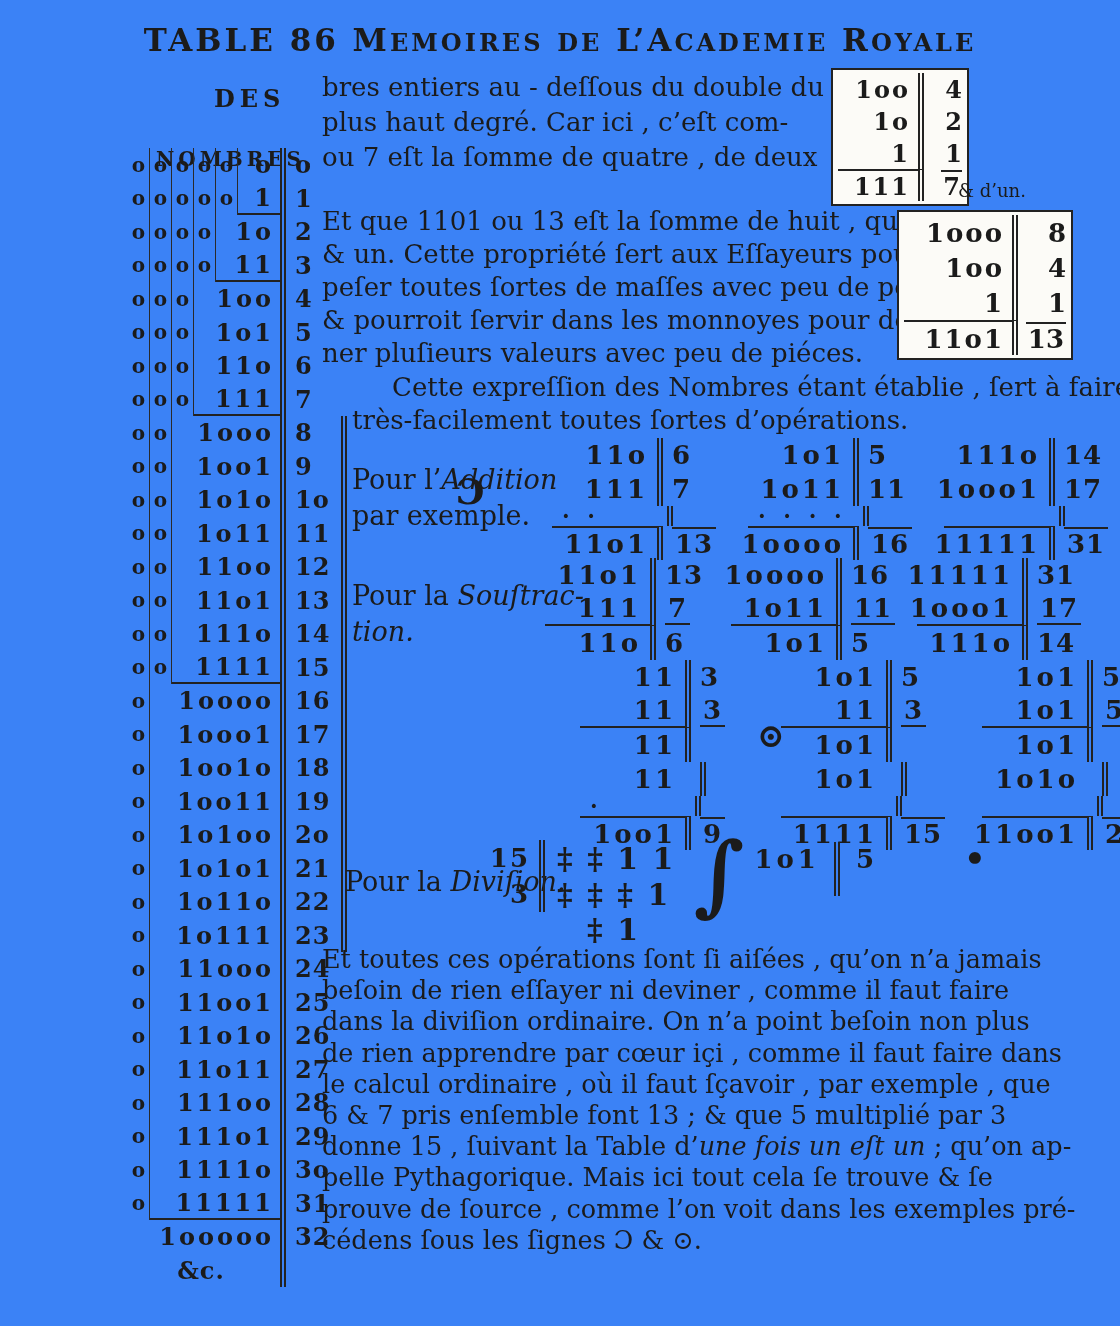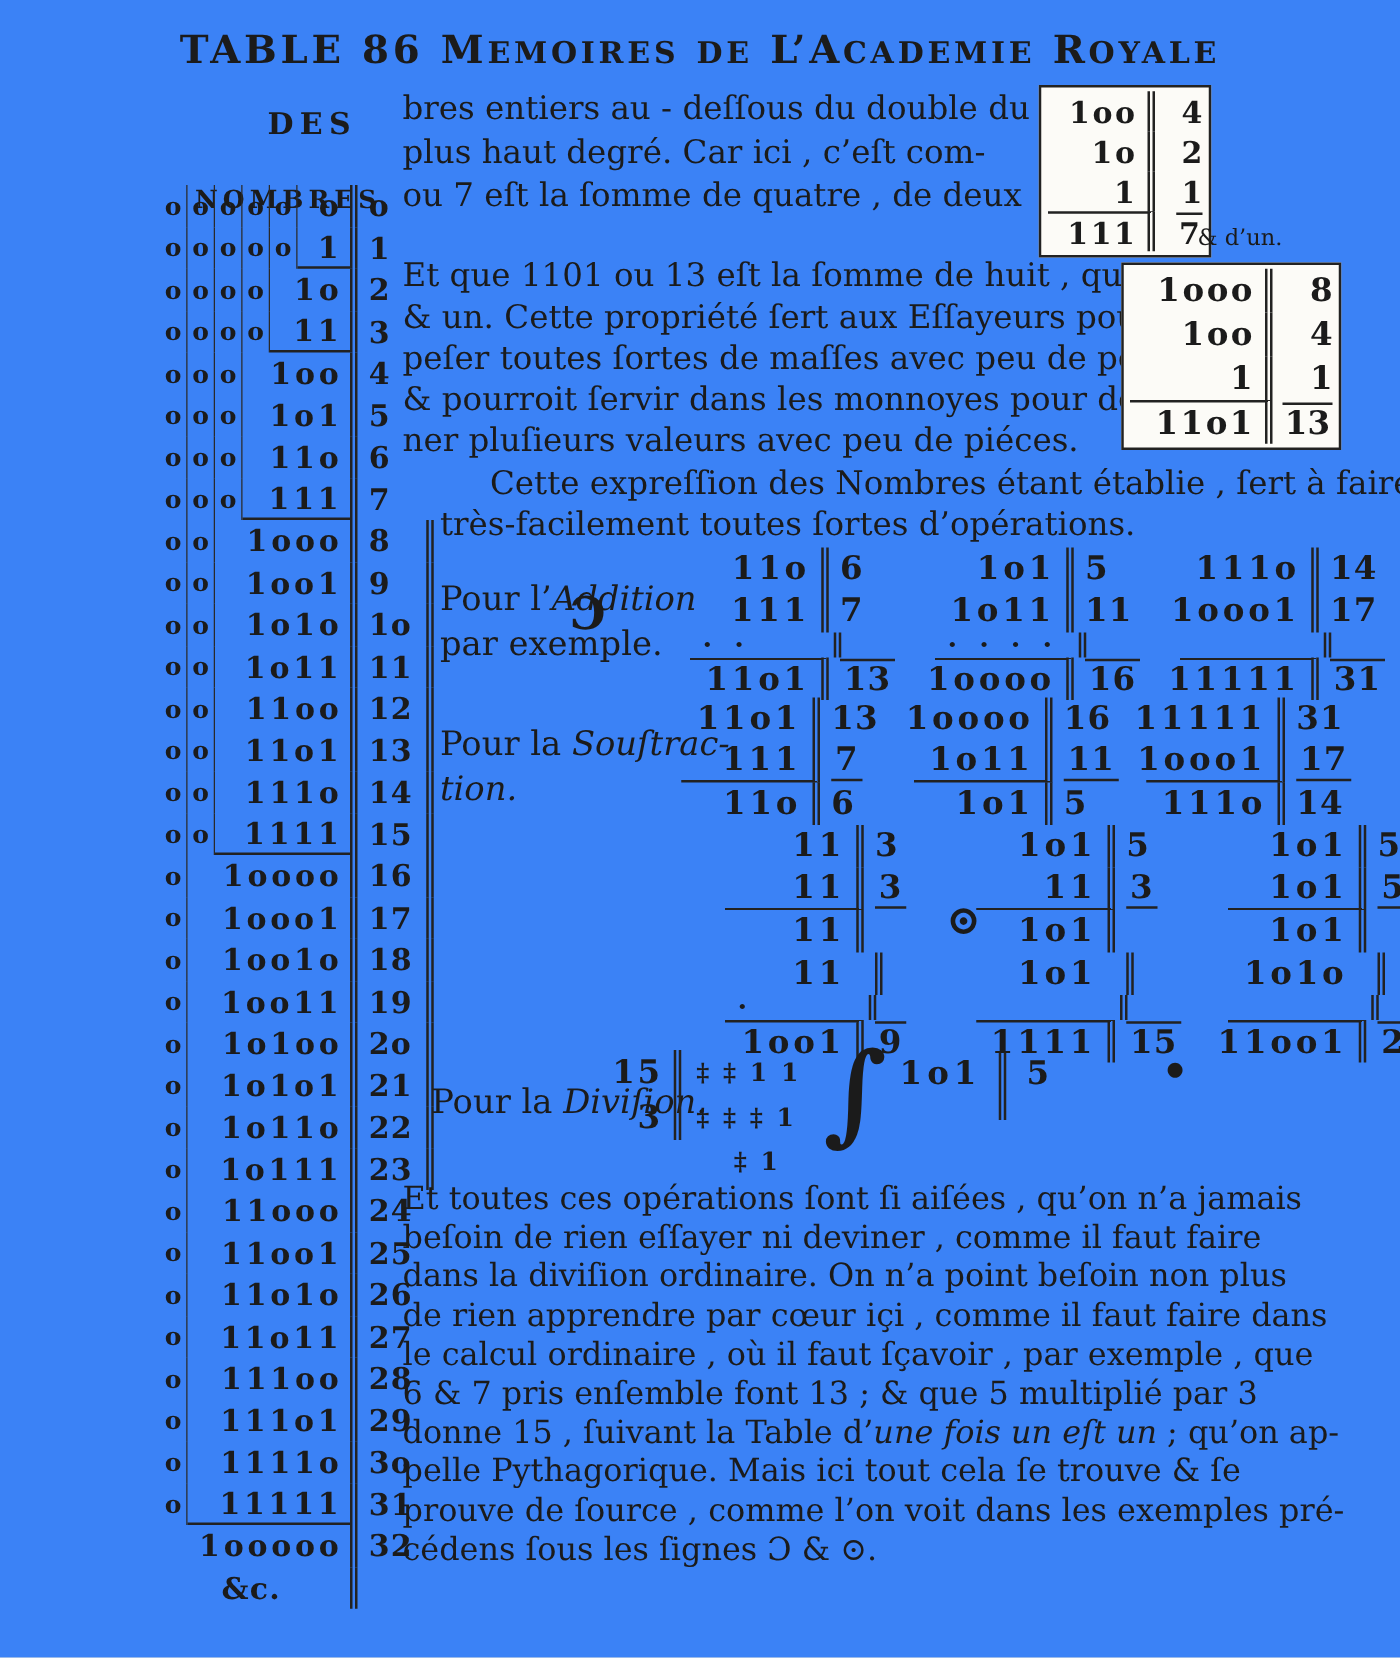--- a/index.html
+++ b/index.html
@@ -76,21 +76,21 @@
   .opx .r.res .d .ol{border-top:2.5px solid #222;padding:0 3px;}
   .opx .r.ub .b{border-bottom:2.5px solid #222;}
   .opx .r.ub .d .ul{border-bottom:2.5px solid #222;padding:0 3px;}
   
   .division{position:absolute;left:478px;top:840px;display:flex;align-items:flex-start;
             font-weight:700;font-size:26px;}
   .dv-nums{display:flex;flex-direction:column;border-right:6px double #222;}
   .dvn{height:36px;width:52px;display:flex;align-items:center;justify-content:flex-end;
        padding-right:9px;letter-spacing:2px;}
   .dv-work{display:flex;flex-direction:column;padding-left:12px;letter-spacing:2px;}
-  .dvr{height:36px;display:flex;align-items:center;font-size:20px;text-align:right;}
+  .dvr{height:36px;display:flex;align-items:center;font-size:30px;text-align:right;}
   .dvr.dvr3{padding-left:30px;height:34px;}
   .dv-brace{font-size:88px;font-style:italic;line-height:76px;margin:-4px 10px 0 18px;}
   .dv-res{display:flex;align-items:flex-start;margin-top:2px;}
   .dv-res .b{padding:2px 14px 22px 0;border-right:6px double #222;letter-spacing:4px;}
   .dv-res .d{padding:2px 0 0 16px;letter-spacing:2px;}
   .dv-dot{font-size:34px;margin-left:88px;margin-top:-2px;}
   i{font-style:italic;}
 </style>
 </head>
 <body>

